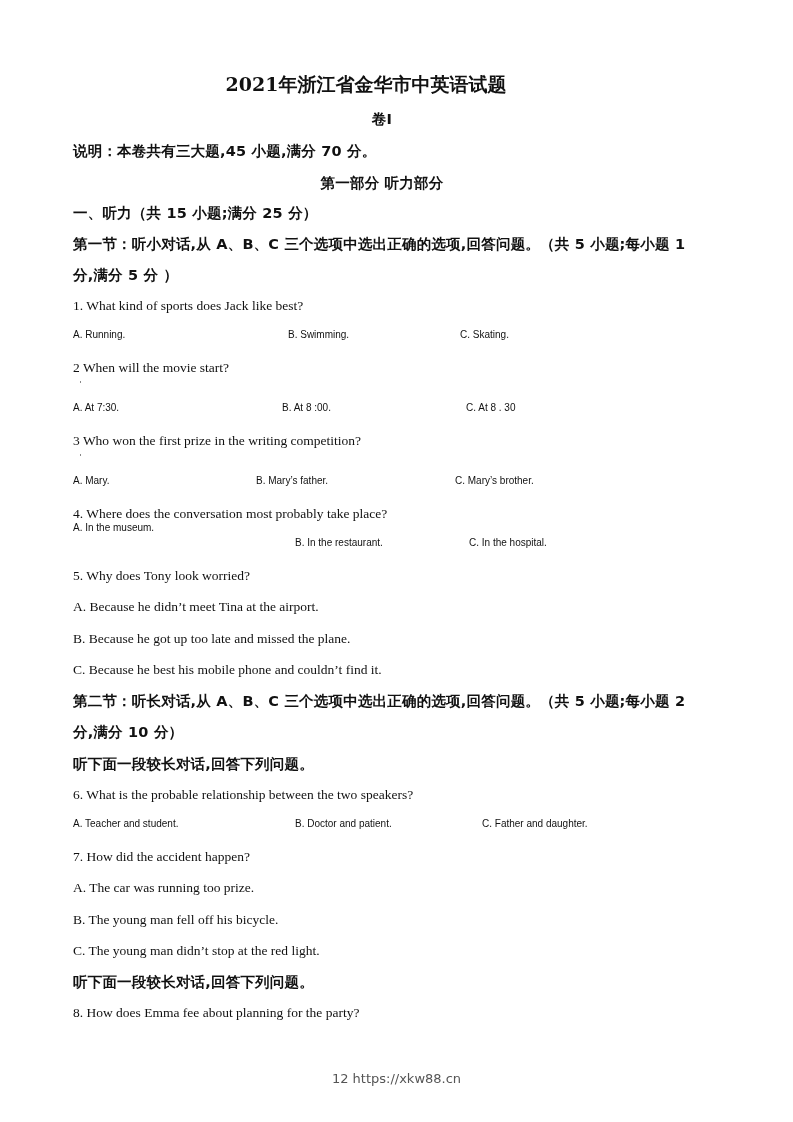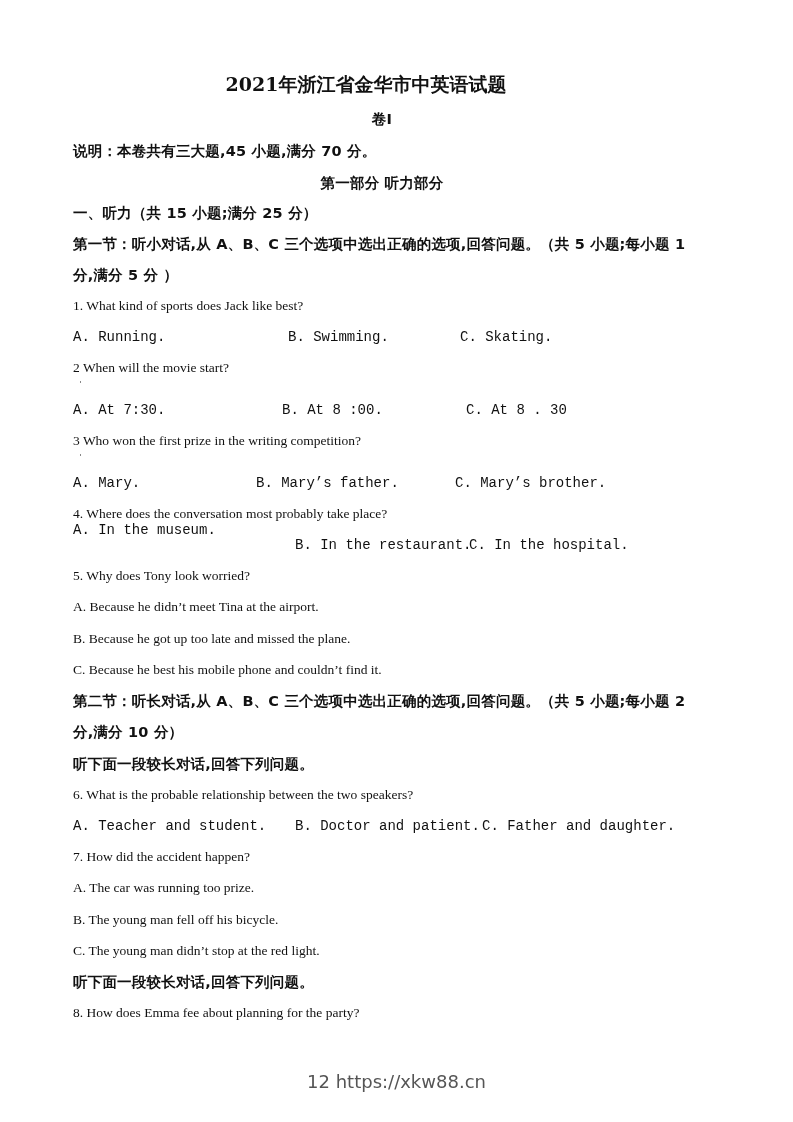--- a/index.html
+++ b/index.html
@@ -4,24 +4,24 @@
   <style>
     html, body { margin: 0; padding: 0; background: #ffffff; }
     body { width: 793px; height: 1122px; position: relative; overflow: hidden; color: #111; }
     .page { position: absolute; left: 0; top: 0; width: 793px; height: 1122px; }
     .line { position: absolute; left: 73px; white-space: nowrap; }
     .serif { font-family: "Liberation Serif", "DejaVu Serif", serif; font-size: 13.5px; }
     .cjk-bold { font-family: "DejaVu Sans", sans-serif; font-weight: bold; font-size: 14.5px; letter-spacing: 0.2px; }
     .title { position: absolute; top: 72px; left: 0; width: 732px; text-align: center;
              font-family: "DejaVu Serif", serif; font-weight: bold; font-size: 19px; }
     .center { left: 0; width: 764px; text-align: center; }
-    .opt { position: absolute; white-space: nowrap; font-family: Liberation Mono, monospace; font-size: 14px; }
+    .opt { position: absolute; white-space: nowrap; font-family: Liberation Sans, sans-serif; font-size: 10px; }
     .dot { position: absolute; left: 80px; width: 1px; height: 2px; background: #888; }
     .footer { position: absolute; top: 1071px; left: 0; width: 793px; text-align: center;
-              font-family: "DejaVu Sans", sans-serif; font-size: 18px; color: #555; }
+              font-family: "DejaVu Sans", sans-serif; font-size: 13px; color: #555; }
   </style>
 </head>
 <body>
 
 <div class="page">
 
   <div class="title">2021年浙江省金华市中英语试题</div>
 
   <div class="line cjk-bold center" style="top:110px;">卷I</div>
 

